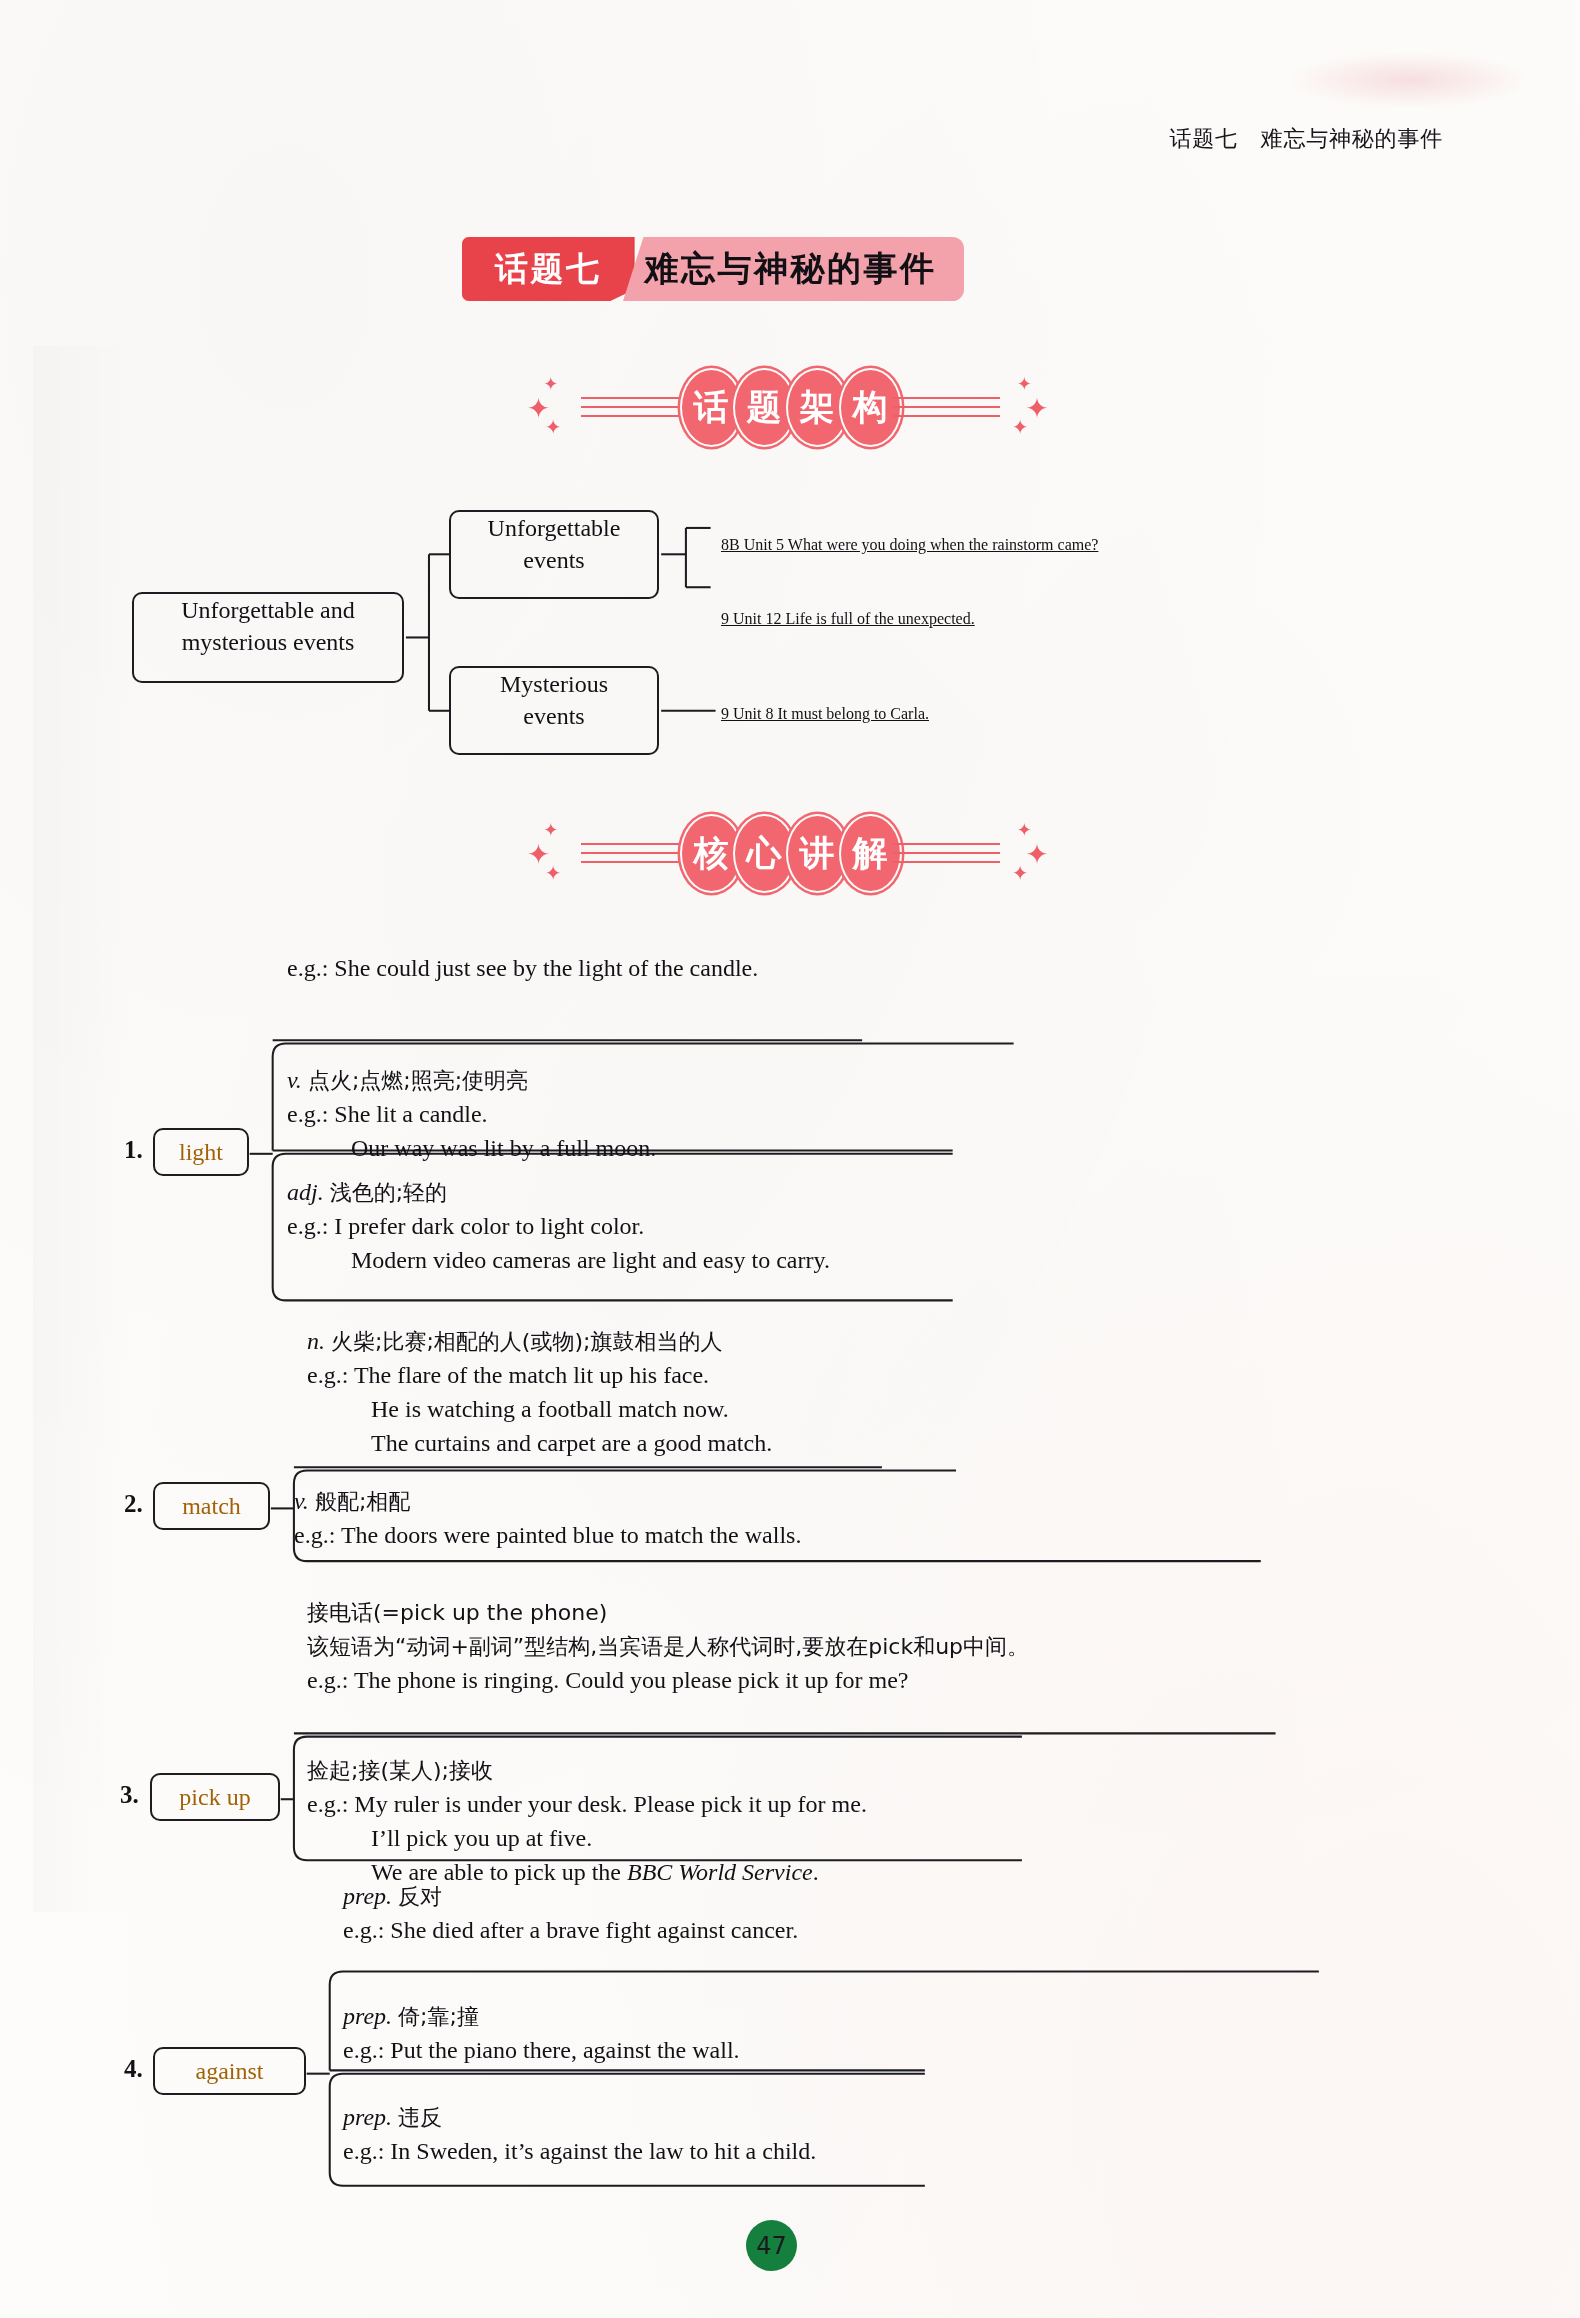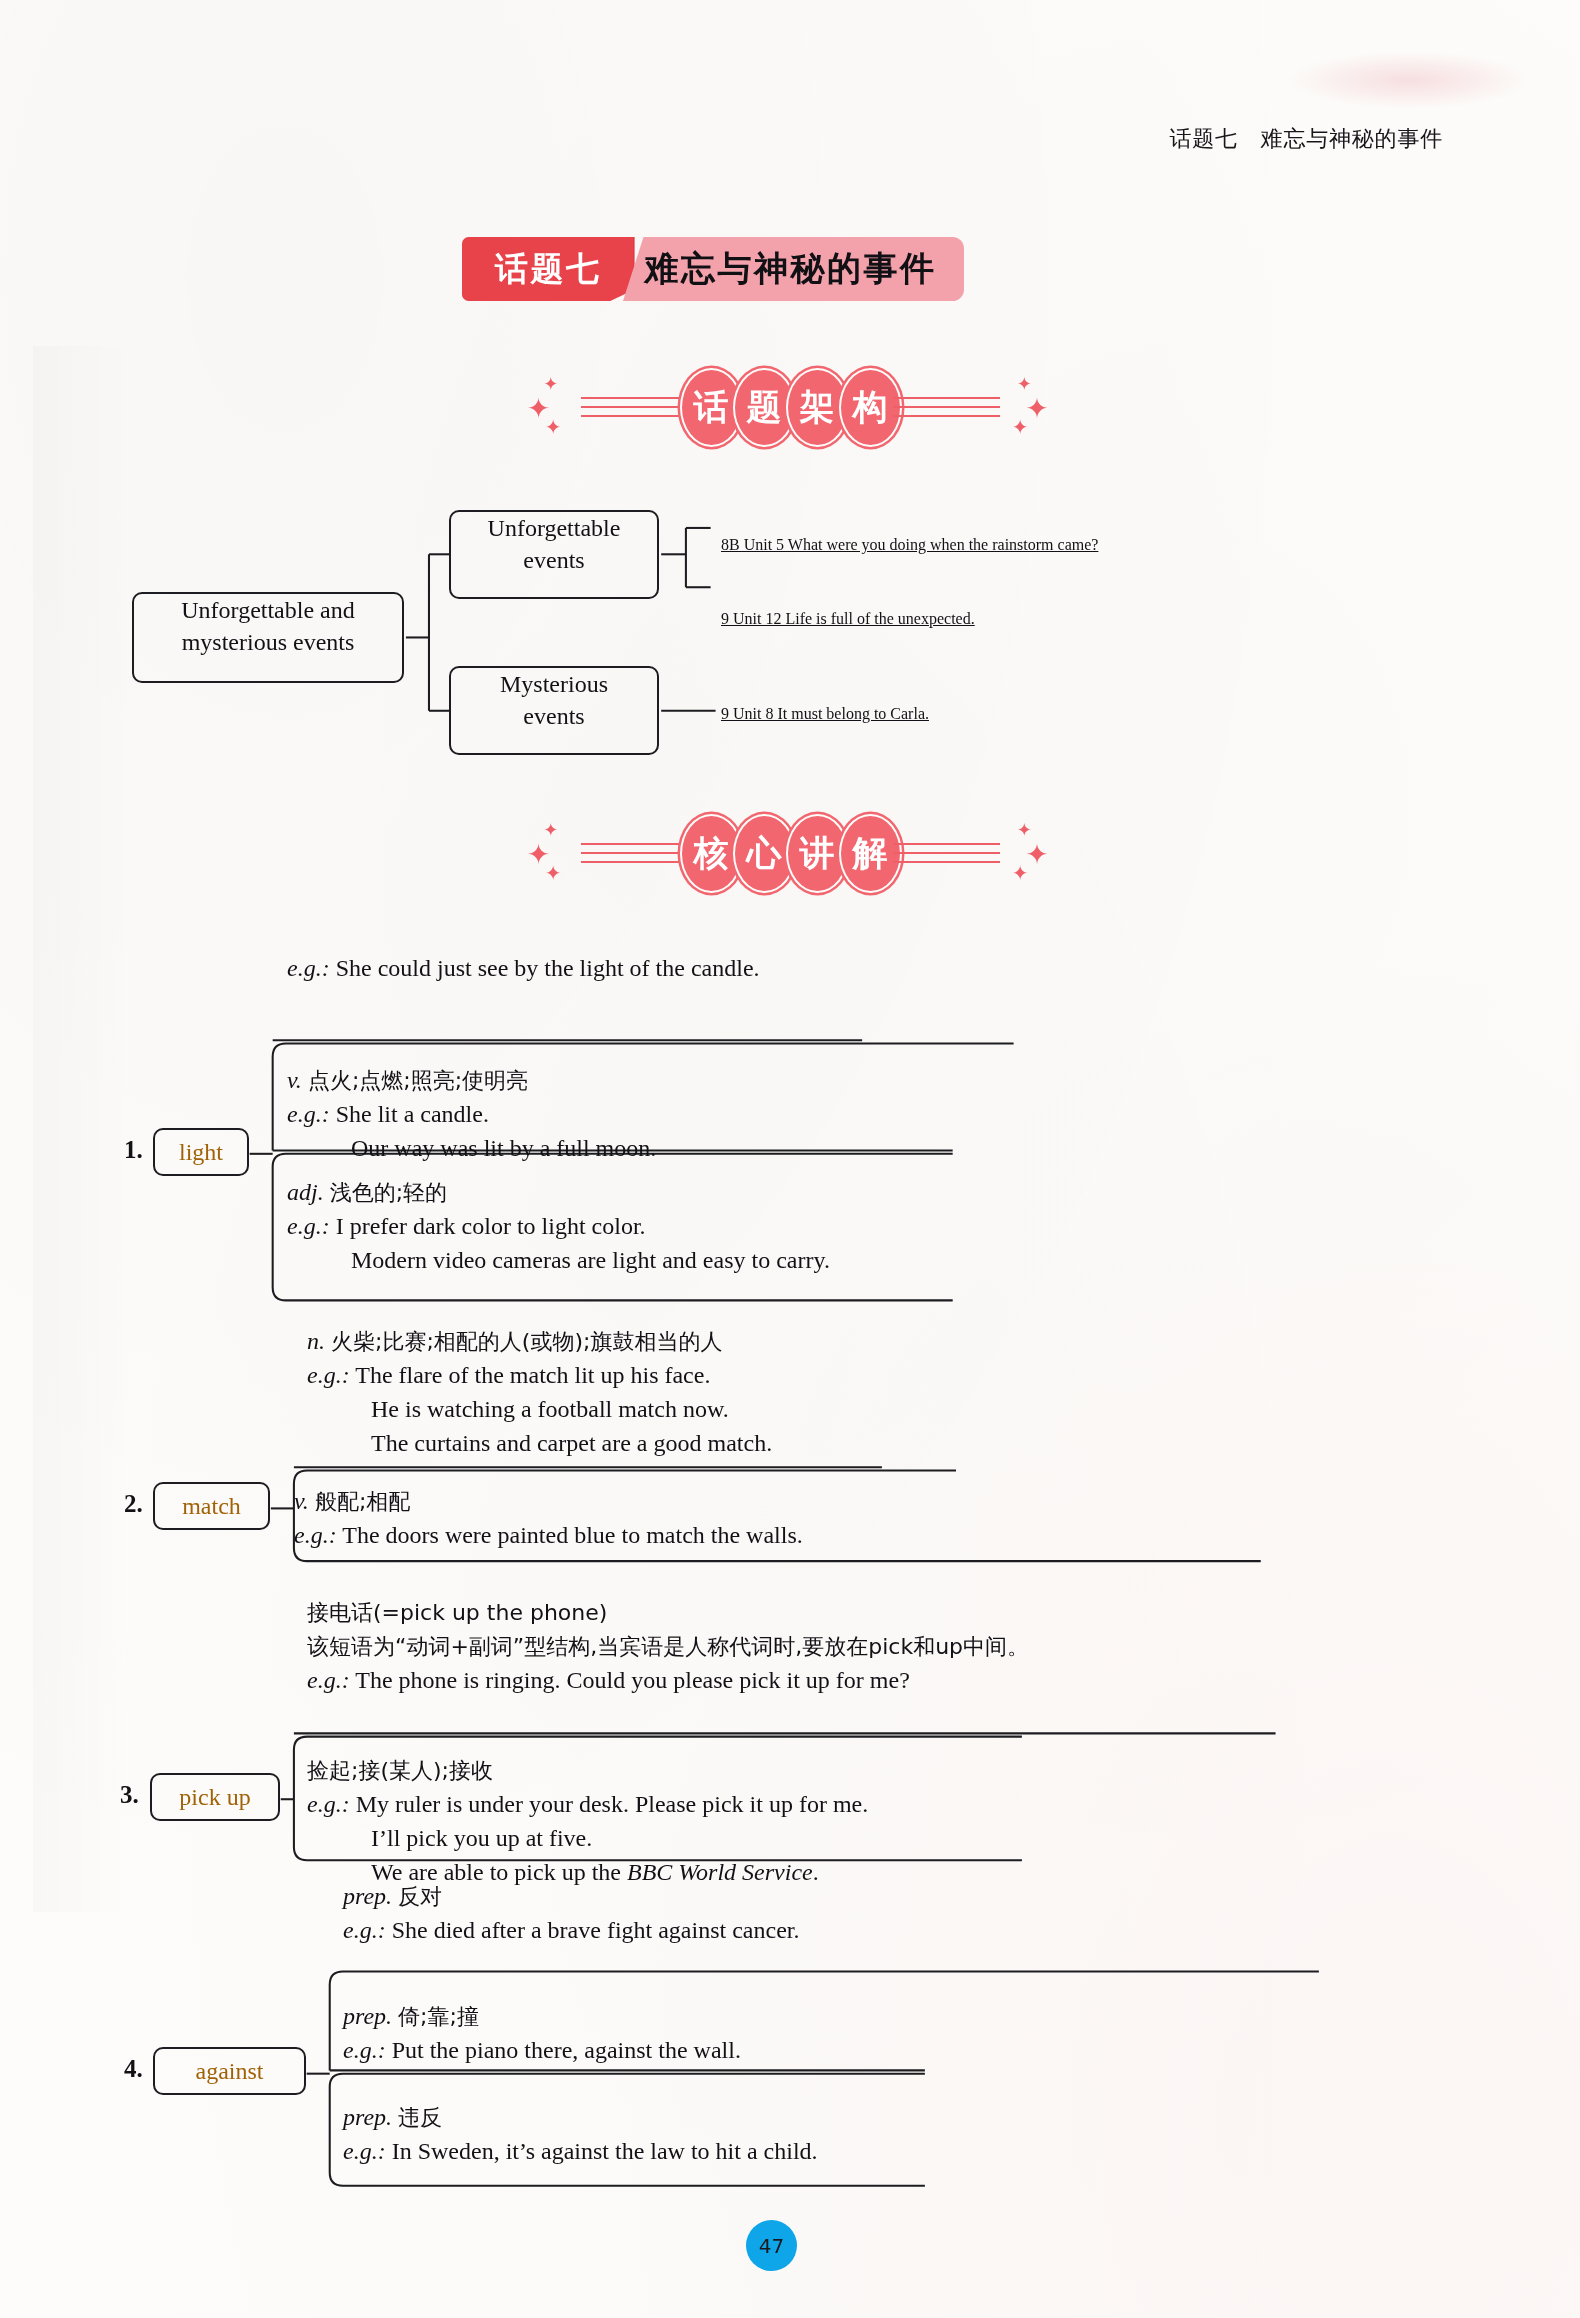--- a/index.html
+++ b/index.html
@@ -160,33 +160,33 @@
     display:flex; align-items:center; justify-content:center;
     font-size:24px; color:#a16207;
     height:48px;
   }
   .sense{
     position:absolute;
     font-size:24px; color:#121116; line-height:1.42;
   }
   .sense .zh{ font-family:"DejaVu Sans", sans-serif; font-size:22px; }
   .pos{ font-style:italic; }
-  .eg{ font-style:italic; }
+  .eg{ }
   .ital{ font-style:italic; }
 
   svg.brace{ position:absolute; left:0; top:0; overflow:visible; }
 
   
   .page-num{
     position:absolute; left:746px; top:2220px;
     width:51px; height:51px; border-radius:50%;
-    background:#0ea5e9;
+    background:#15803d;
     display:flex; align-items:center; justify-content:center;
     font-family:"DejaVu Sans", sans-serif;
-    font-size:20px; color:#1a1a1e;
+    font-size:24px; color:#1a1a1e;
   }
 </style>
 </head>
 <body>
 
 <div class="paper-noise"></div>
 <div class="ghost-left"></div>
 <div class="stamp-smudge"></div>
 
 <div class="running-head">话题七　难忘与神秘的事件</div>

